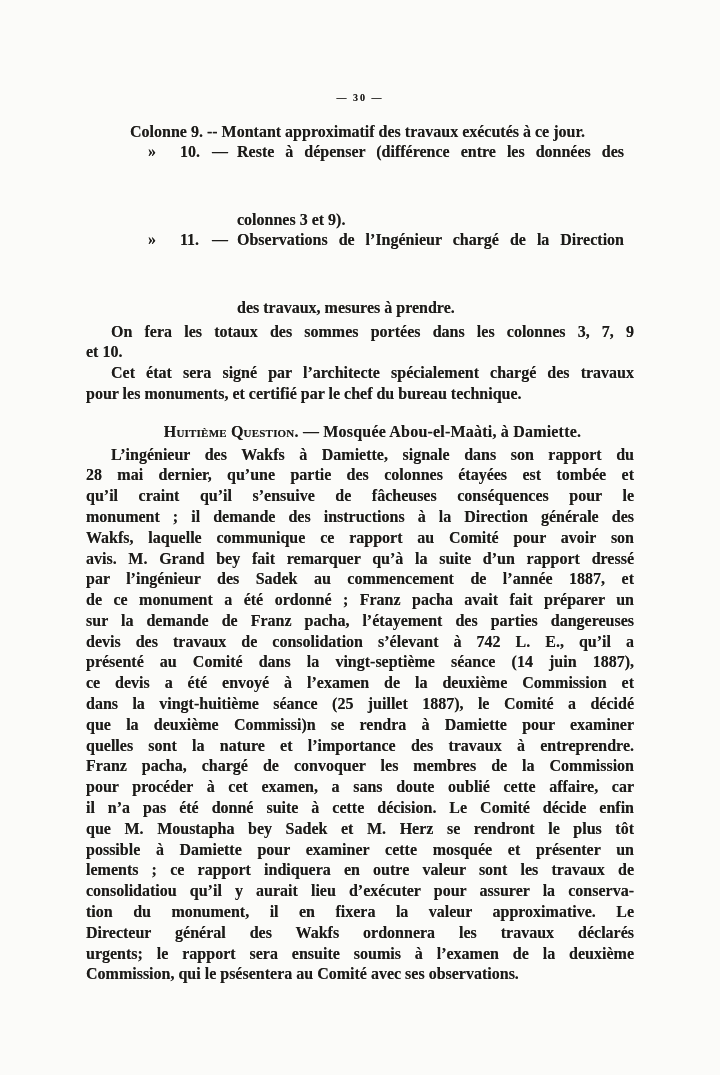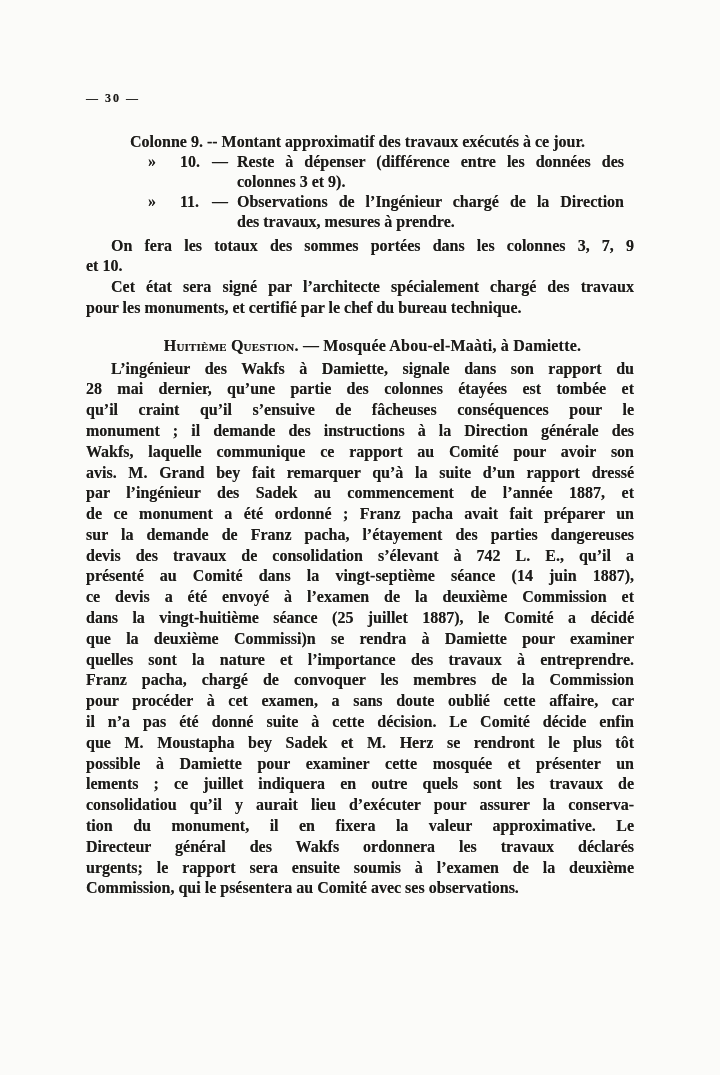--- a/index.html
+++ b/index.html
@@ -16,35 +16,35 @@
     font-family:"Liberation Serif","DejaVu Serif",serif;
     font-weight:bold;
     overflow:hidden;
     text-shadow:0 0 .4px rgba(20,18,14,.55);
   }
   .text-block{
     position:absolute;left:86px;top:88px;width:548px;
     font-size:16px;
   }
   .page-number{
-    text-align:left;
-    font-size:12px;
+    text-align:center;
+    font-size:10px;
     line-height:20px;
-    margin-bottom:24px;
+    margin-bottom:14px;
     letter-spacing:2px;
   }
   
   .col-list{line-height:19.9px;}
   .li-lead{padding-left:44px;}
   .li-item{display:flex;padding-right:10px;padding-left:62px;}
   .li-item .m{flex:none;width:32px;}
   .li-item .n{flex:none;width:32px;}
   .li-item .d{flex:none;width:25px;}
   .li-item .t{flex:1;display:block;text-align:justify;text-align-last:justify;}
-  .li-cont{padding-left:151px;}
+  .li-cont{padding-left:151px;margin-top:48px;}
   
   .notes{margin-top:4px;line-height:20.8px;}
   .main{margin-top:2px;line-height:20.8px;}
   .bline{min-height:20.8px;}
   .bline.just{text-align:justify;text-align-last:justify;}
   .bline.first{text-indent:25px;}
   .heading{
     margin-top:17px;
     line-height:20.8px;
     text-indent:25px;
@@ -102,21 +102,21 @@
         <div class="bline just">présenté au Comité dans la vingt-septième séance (14 juin 1887),</div>
         <div class="bline just">ce devis a été envoyé à l’examen de la deuxième Commission et</div>
         <div class="bline just">dans la vingt-huitième séance (25 juillet 1887), le Comité a décidé</div>
         <div class="bline just">que la deuxième Commissi)n se rendra à Damiette pour examiner</div>
         <div class="bline just">quelles sont la nature et l’importance des travaux à entreprendre.</div>
         <div class="bline just">Franz pacha, chargé de convoquer les membres de la Commission</div>
         <div class="bline just">pour procéder à cet examen, a sans doute oublié cette affaire, car</div>
         <div class="bline just">il n’a pas été donné suite à cette décision. Le Comité décide enfin</div>
         <div class="bline just">que M. Moustapha bey Sadek et M. Herz se rendront le plus tôt</div>
         <div class="bline just">possible à Damiette pour examiner cette mosquée et présenter un</div>
-        <div class="bline just">lements ; ce juillet indiquera en outre quels sont les travaux de</div>
+        <div class="bline just">lements ; ce rapport indiquera en outre valeur sont les travaux de</div>
         <div class="bline just">consolidatiou qu’il y aurait lieu d’exécuter pour assurer la conserva-</div>
         <div class="bline just">tion du monument, il en fixera la valeur approximative. Le</div>
         <div class="bline just">Directeur général des Wakfs ordonnera les travaux déclarés</div>
         <div class="bline just">urgents; le rapport sera ensuite soumis à l’examen de la deuxième</div>
         <div class="bline">Commission, qui le psésentera au Comité avec ses observations.</div>
       </div>
 
   </div>
 </div>
 

